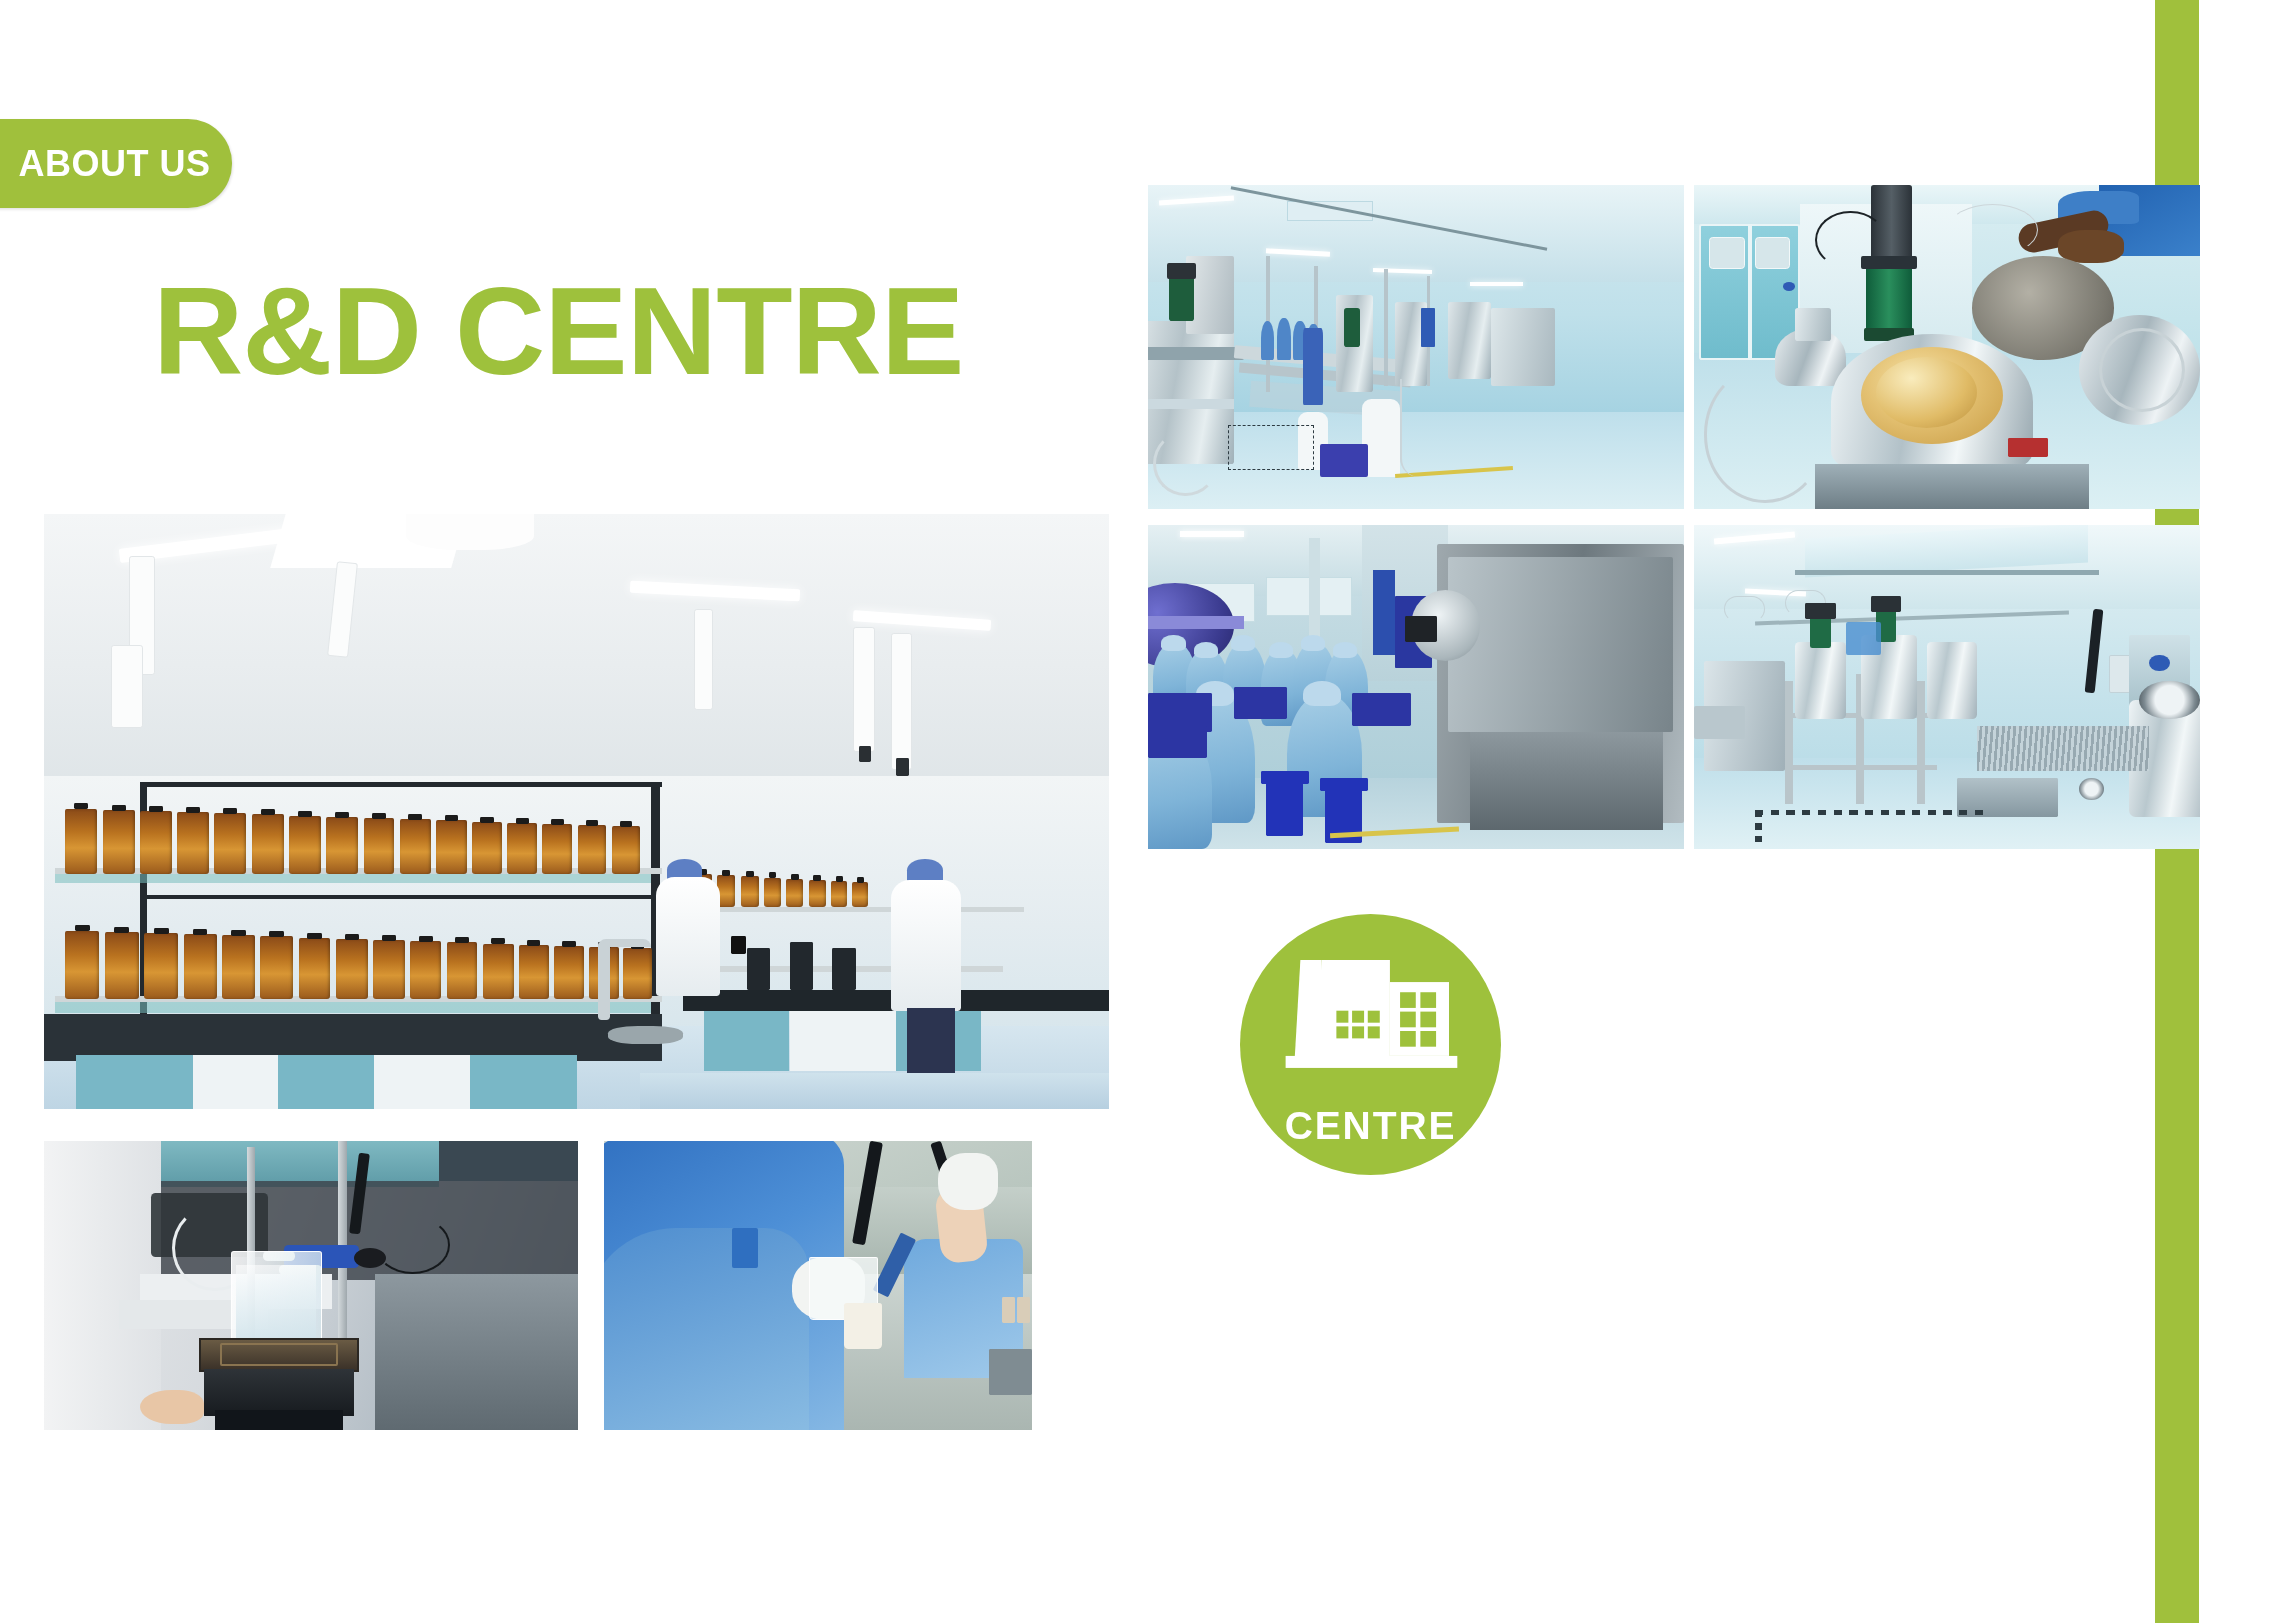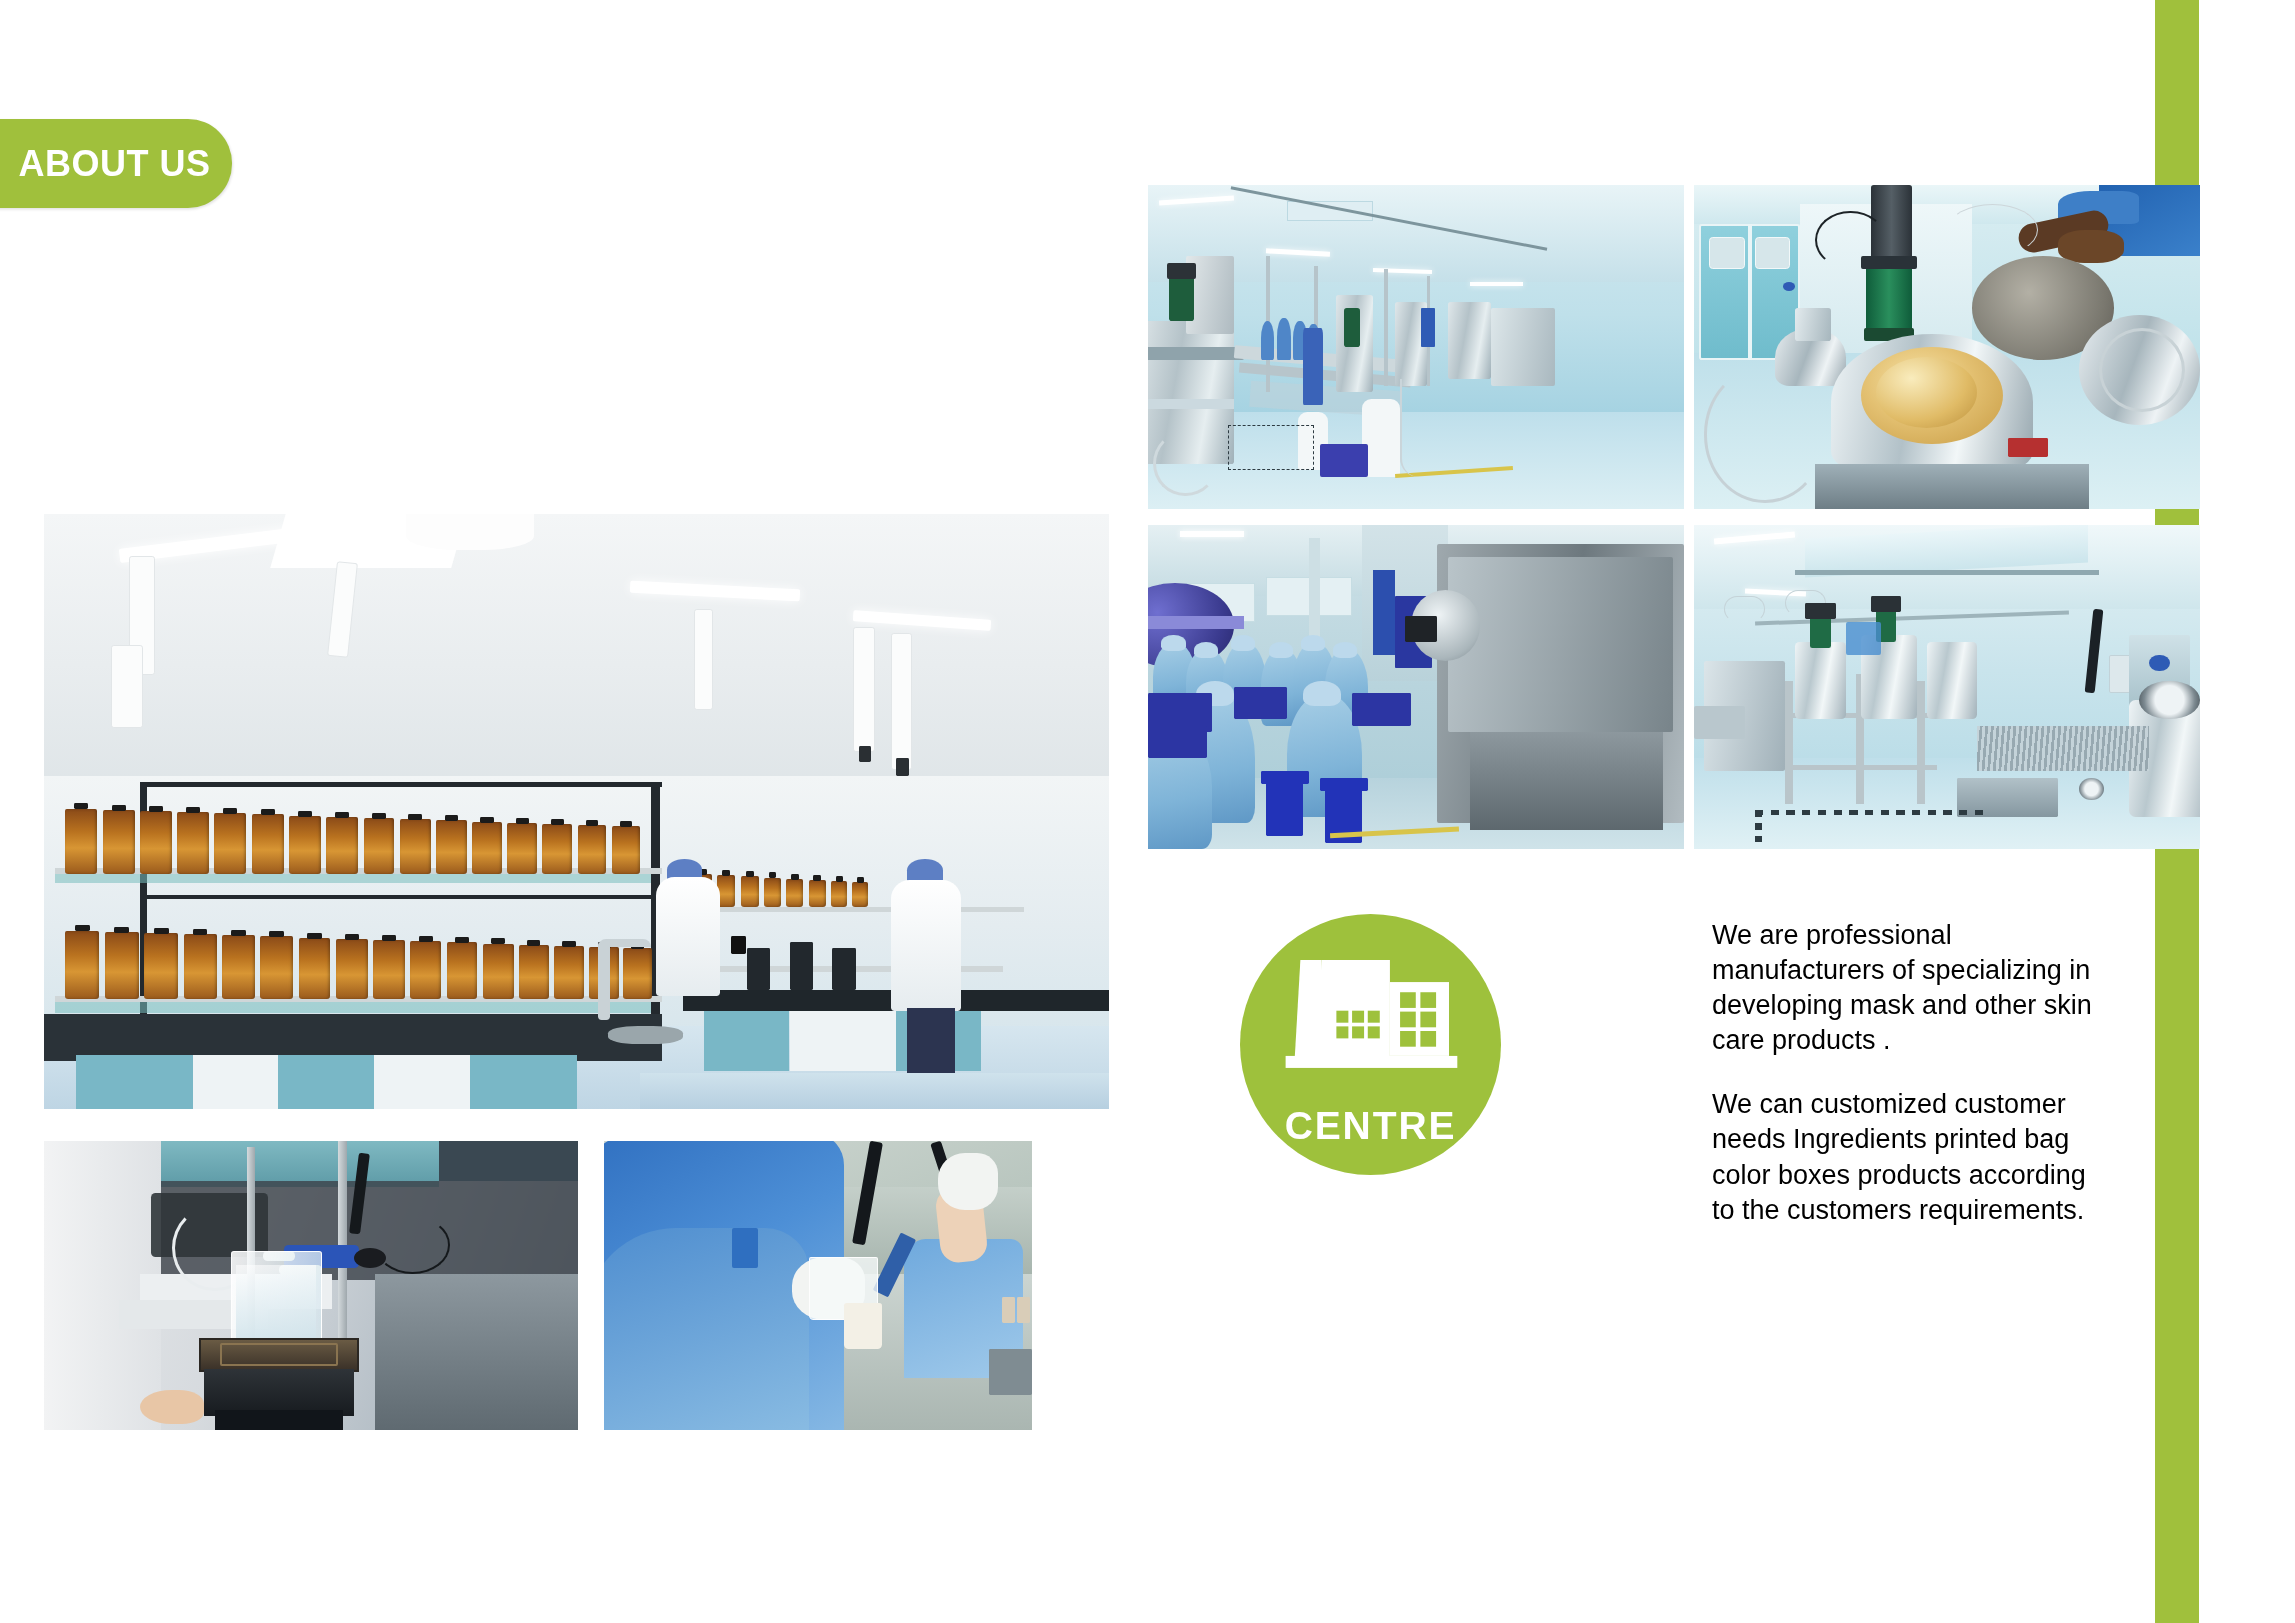--- a/index.html
+++ b/index.html
@@ -208,20 +208,21 @@
 <body>
 
 <div id="page">
 
   <div class="accent-bar"></div>
 
   <div class="about-tab">
     <span class="about-tab-label">ABOUT US</span>
   </div>
 
+  <h1 class="headline">R&amp;D CENTRE</h1>
 
   <div class="photo" id="photo-lab-main">
     <div class="scene">
       <div class="ph lab-ceiling"></div>
       <div class="ph lab-wall"></div>
       <div class="ph lab-floor"></div>
 
       <div class="ph lamp" style="left:7%;top:4%;width:17%;height:2.4%;transform:rotate(-7deg);"></div>
       <div class="ph lamp" style="left:30%;top:1%;width:14%;height:2.2%;transform:rotate(-4deg);"></div>
       <div class="ph lamp" style="left:55%;top:12%;width:16%;height:2%;transform:rotate(3deg);"></div>
@@ -612,19 +613,15 @@
       <rect x="258" y="100" width="34" height="34" fill="#9ec13c"></rect>
       <rect x="302" y="100" width="34" height="34" fill="#9ec13c"></rect>
       <rect x="258" y="142" width="34" height="34" fill="#9ec13c"></rect>
       <rect x="302" y="142" width="34" height="34" fill="#9ec13c"></rect>
       <rect x="258" y="184" width="34" height="34" fill="#9ec13c"></rect>
       <rect x="302" y="184" width="34" height="34" fill="#9ec13c"></rect>
     </svg>
     <div class="factory-label">CENTRE</div>
   </div>
 
-  <div class="copy-block">
-    <p class="copy-p">We are professional manufacturers of specializing in developing mask and other skin care products .</p>
-    <p class="copy-p">We can customized customer needs Ingredients printed bag color boxes products according to the customers requirements.</p>
-  </div>
 
 </div>
 
 
 </body></html>

